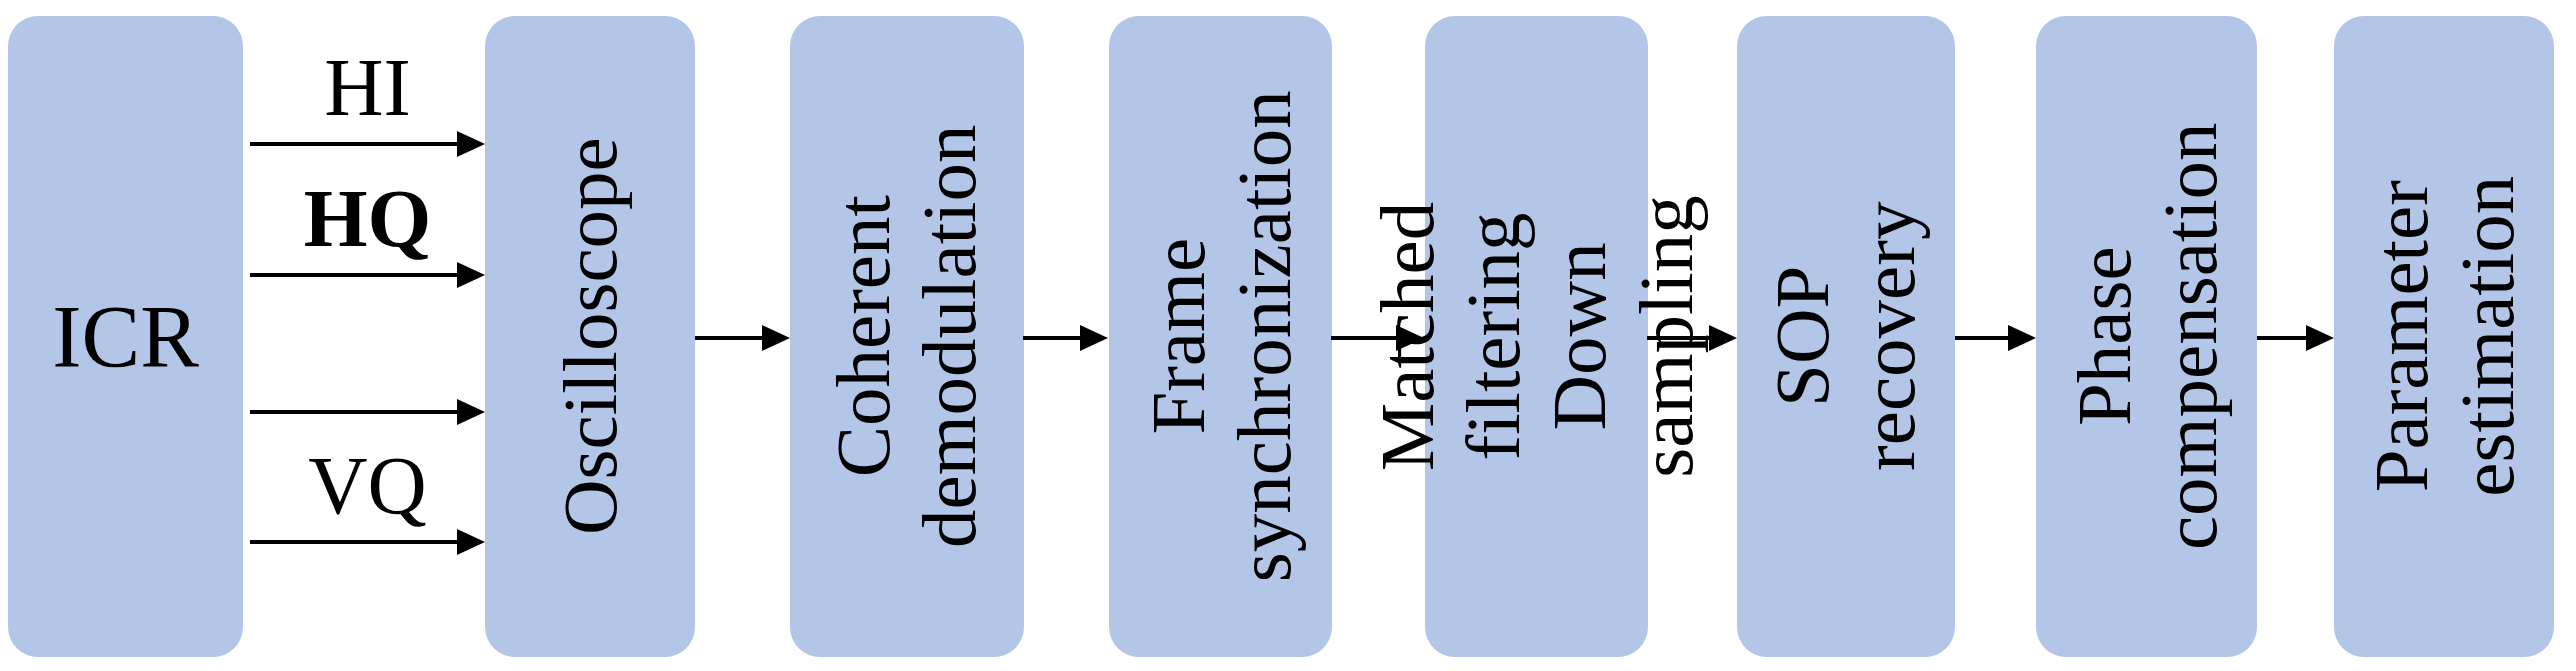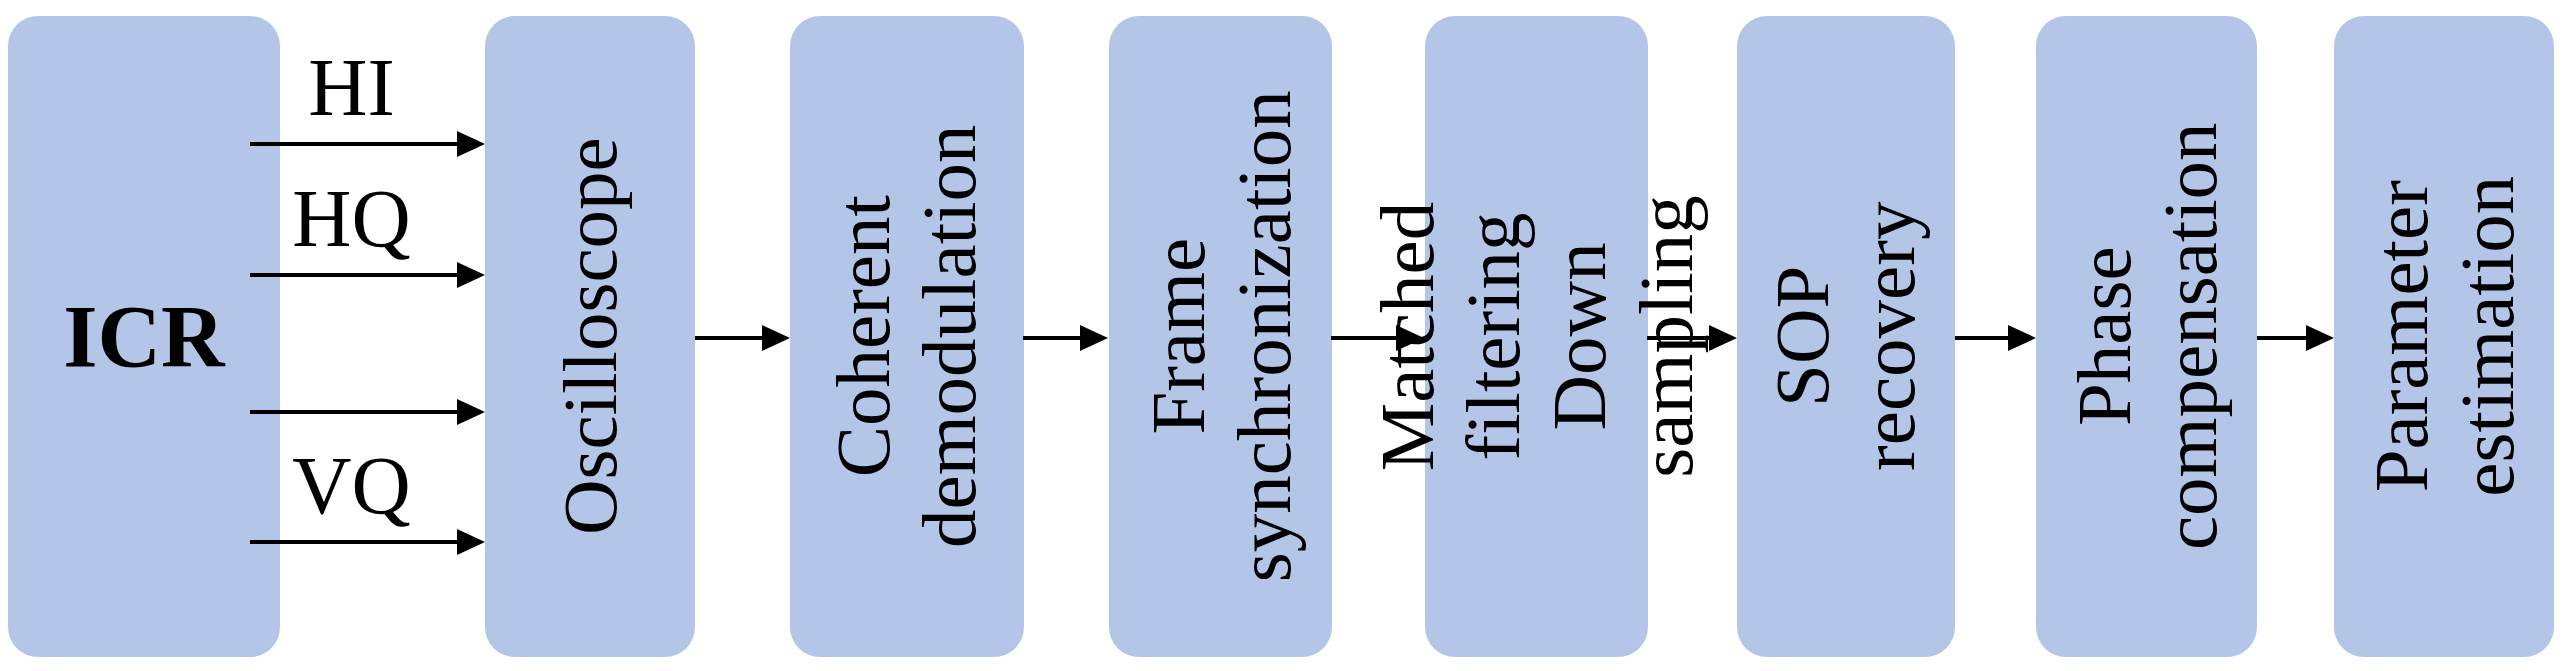--- a/index.html
+++ b/index.html
@@ -48,36 +48,36 @@
     position: absolute;
     right: 0; top: 50%;
     transform: translateY(-50%);
     width: 0; height: 0;
     border-left: 28.4px solid #000000;
     border-top: 13.4px solid transparent;
     border-bottom: 13.4px solid transparent;
   }
   .signal-label {
     position: absolute;
-    left: 234px;
+    left: 250px;
     width: 235px;
     height: 96px;
     display: flex;
     align-items: flex-end;
     justify-content: center;
     font-size: 82px;
     line-height: 1;
   }
 </style>
 </head>
 <body>
 
 <div class="canvas">
 
-  <div class="block" style="left:8px; width:272px;font-weight:bold;">
+  <div class="block" style="left:8px; width:235px;">
     <span class="hlabel">ICR</span>
   </div>
 
   <div class="block" style="left:485px; width:210px;">
     <span class="vlabel">Oscilloscope</span>
   </div>
 
   <div class="block" style="left:790px; width:234px;">
     <span class="vlabel">Coherent
 demodulation</span>
@@ -101,21 +101,21 @@
     <span class="vlabel">Phase
 compensation</span>
   </div>
 
   <div class="block" style="left:2334px; width:220px;">
     <span class="vlabel">Parameter
 estimation</span>
   </div>
 
   <div class="signal-label" style="top:33px;">HI</div>
-  <div class="signal-label" style="top:164px;">HQ</div>
+  <div class="signal-label" style="top:164px;font-weight:bold;">HQ</div>
   <div class="signal-label" style="top:431px;font-family:Liberation Serif, serif;">VQ</div>
 
   <div class="arrow" style="left:250px; width:235px; top:128px;">
     <div class="shaft"></div>
     <div class="head"></div>
   </div>
   <div class="arrow" style="left:250px; width:235px; top:259px;">
     <div class="shaft"></div>
     <div class="head"></div>
   </div>

